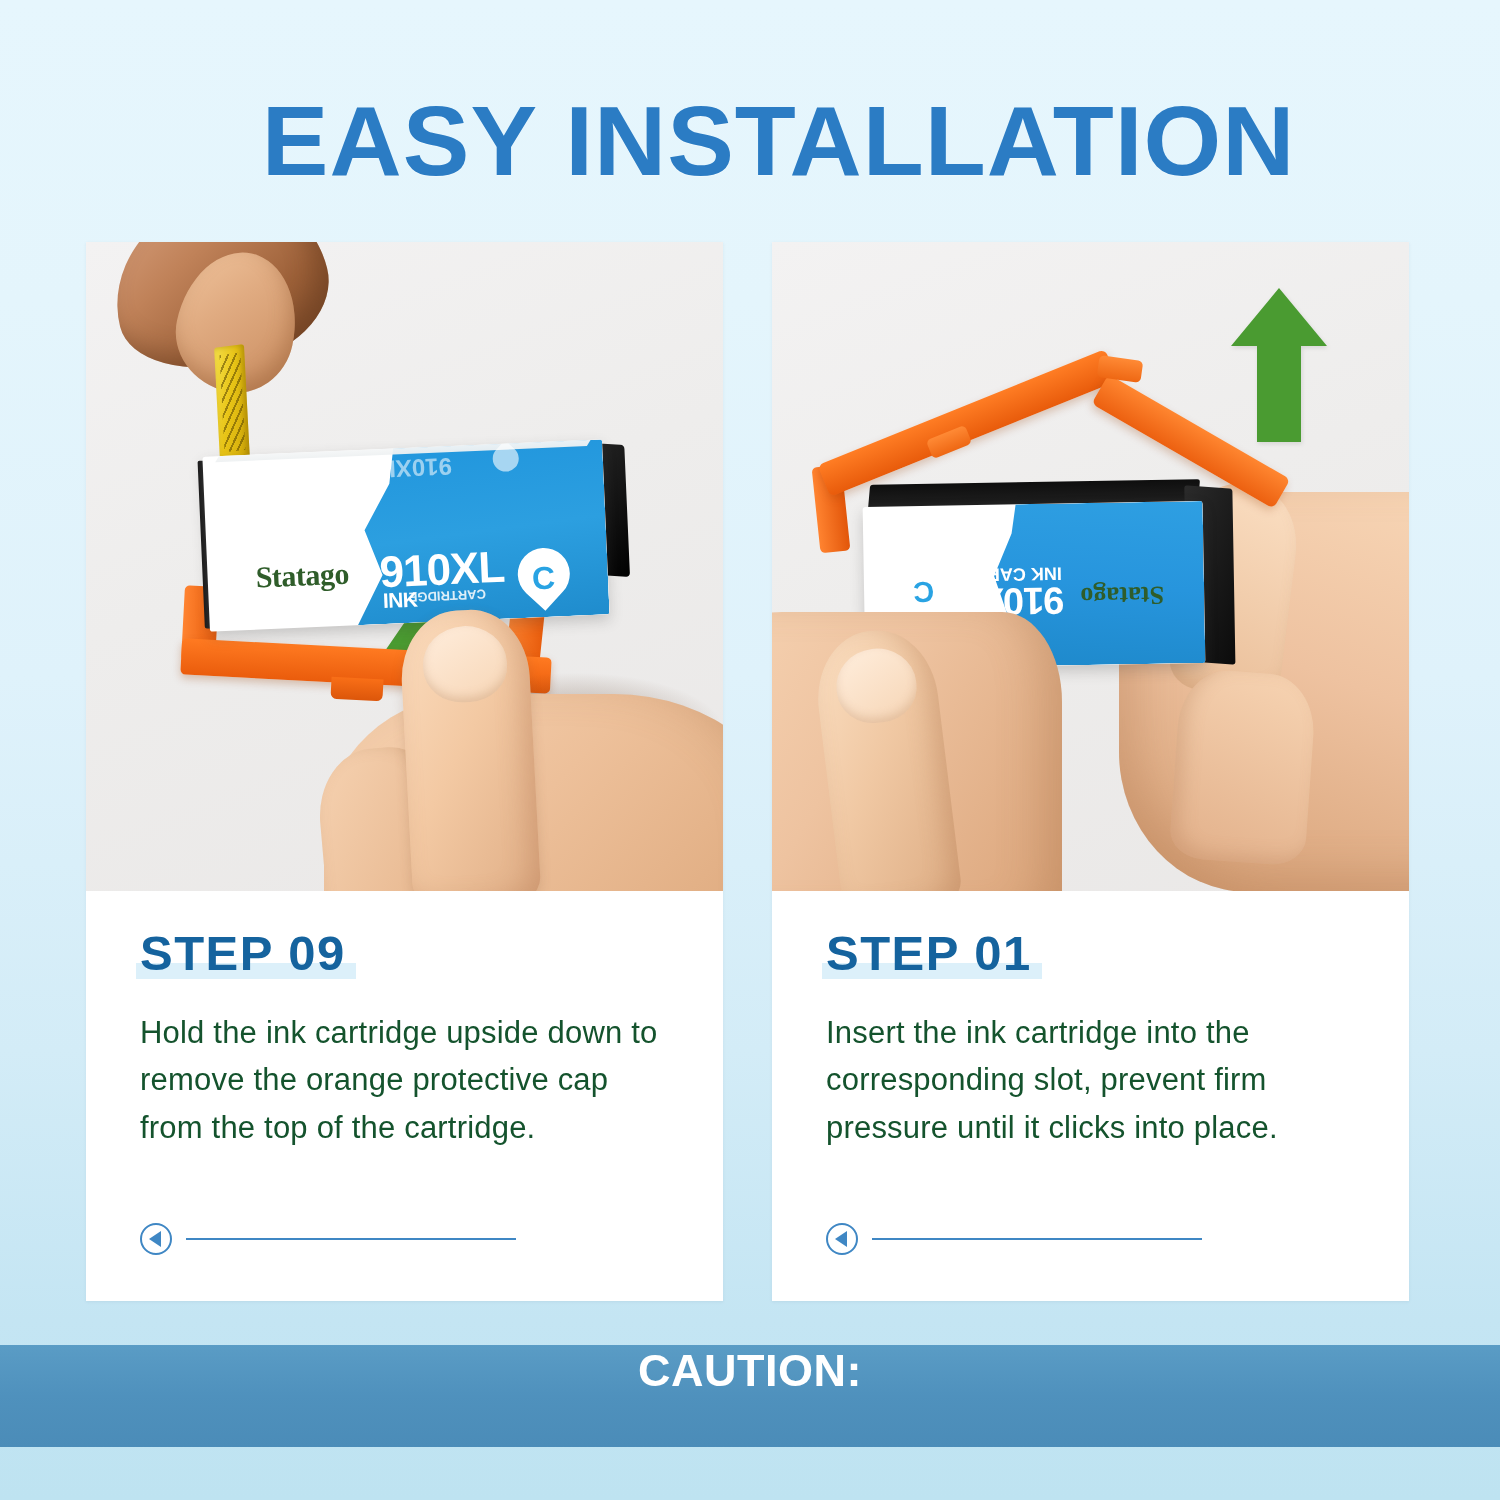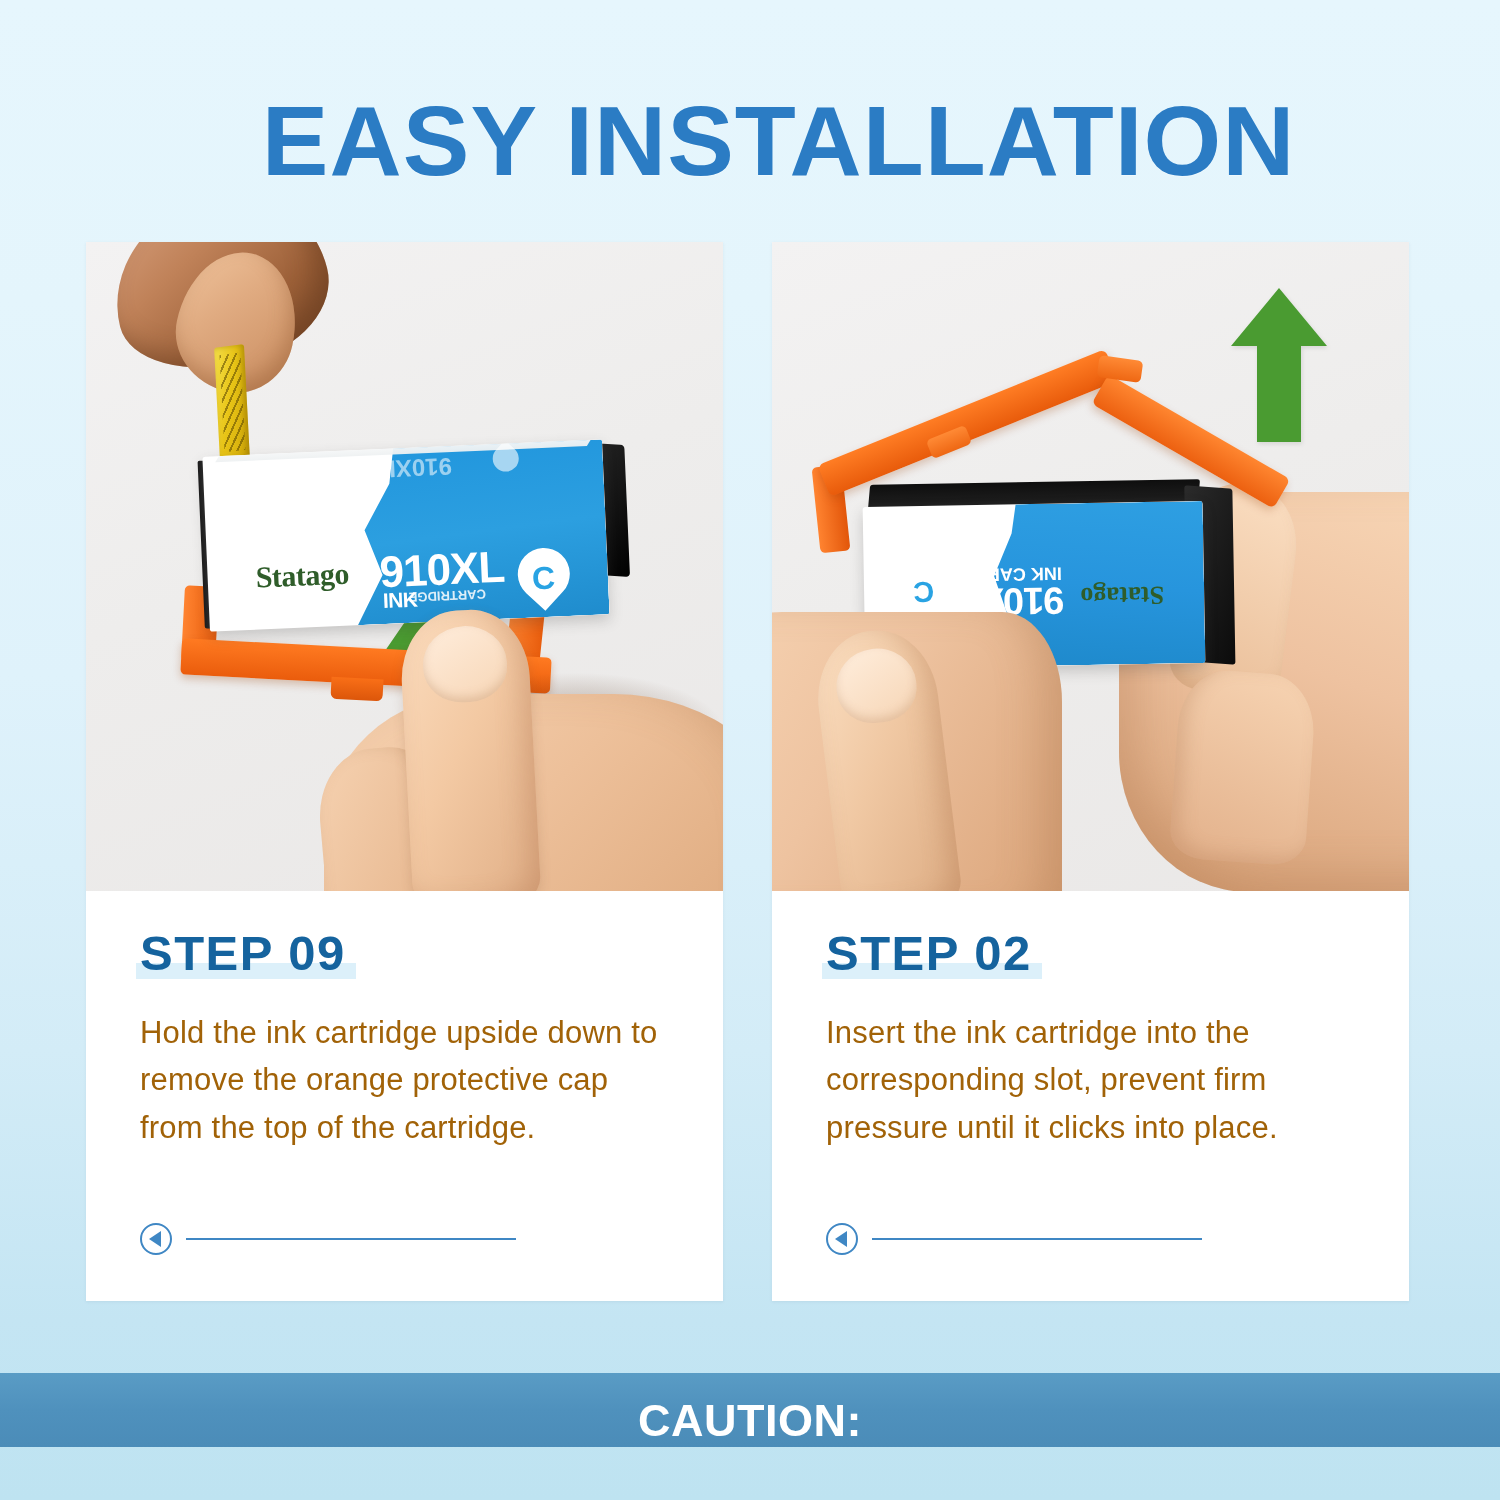--- a/index.html
+++ b/index.html
@@ -188,33 +188,33 @@
     background:linear-gradient(140deg,#ece28a,#cbbe4f); border-radius:50% 40% 45% 55%; transform:rotate(20deg); }
 
   
   .txt{ padding:34px 54px 0 54px; height:410px; position:relative; }
   .step-head{ position:relative; display:inline-block; margin-bottom:28px; }
   .step-head .hl{ position:absolute; left:-4px; right:-10px; bottom:2px; height:16px;
     background:#dcf0fa; z-index:0; }
   .step-head span.lbl{ position:relative; z-index:1;
     font-family:"Liberation Sans Narrow","Liberation Sans",sans-serif; font-weight:bold;
     font-size:49px; color:#15639e; letter-spacing:1.5px; }
-  .body-txt{ font-size:31px; line-height:1.53; color:#a16207; font-weight:300;
+  .body-txt{ font-size:31px; line-height:1.53; color:#14532d; font-weight:300;
     letter-spacing:.2px; max-width:540px; }
   .rule{ position:absolute; left:54px; bottom:46px; display:flex; align-items:center; gap:14px; }
   .rule .dot{ width:32px; height:32px; border:2px solid #3f87c4; border-radius:50%;
     display:flex; align-items:center; justify-content:center; }
   .rule .tri{ width:0; height:0; border-top:8px solid transparent; border-bottom:8px solid transparent;
     border-right:12px solid #3f87c4; margin-right:2px; }
   .rule .ln{ width:330px; height:2px; background:#3f87c4; }
 
   
-  .caution{ position:absolute; left:0; bottom:53px; width:1500px; height:74px;
+  .caution{ position:absolute; left:0; bottom:53px; width:1500px; height:102px;
     background:linear-gradient(180deg,#5a9cc5 0%,#4f91bd 50%,#4b8cb8 100%);
-    display:flex; align-items:flex-end; justify-content:center; gap:14px; }
+    display:flex; align-items:flex-start; justify-content:center; gap:14px; }
   .caution .kw{ font-family:"Liberation Sans Narrow","Liberation Sans",sans-serif;
     font-weight:bold; font-size:45px; color:#fff; letter-spacing:.5px; }
   .caution .msg{ font-size:36px; color:#fff; font-weight:300; letter-spacing:.2px; }
 </style>
 </head>
 <body>
 
 <div class="title-wrap">
   <div class="title">EASY INSTALLATION</div>
 </div>
@@ -323,21 +323,21 @@
       </div>
 
       <div class="p2-yellow"></div>
       <div class="p2-handL"></div>
       <div class="p2-thumbL"></div>
     </div>
 
     <div class="txt">
       <div class="step-head">
         <div class="hl"></div>
-        <span class="lbl">STEP  02</span>
+        <span class="lbl">STEP  01</span>
       </div>
       <div class="body-txt">Insert the ink cartridge into the corresponding slot, prevent firm pressure until it clicks into place.</div>
       <div class="rule">
         <span class="dot">
             <span class="tri"></span>
           </span>
         <span class="ln"></span>
       </div>
     </div>
   </div>

